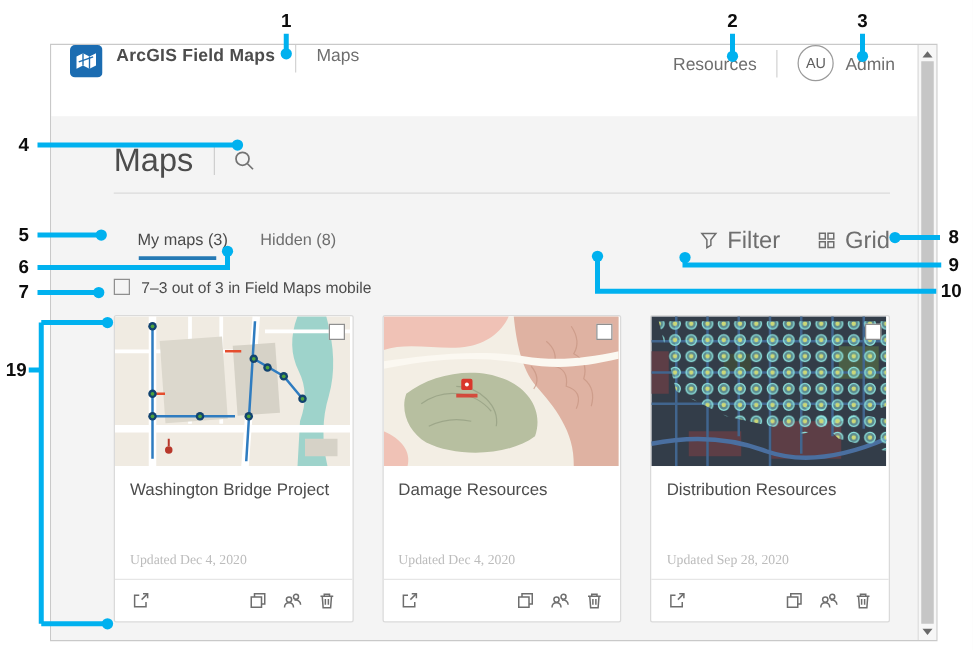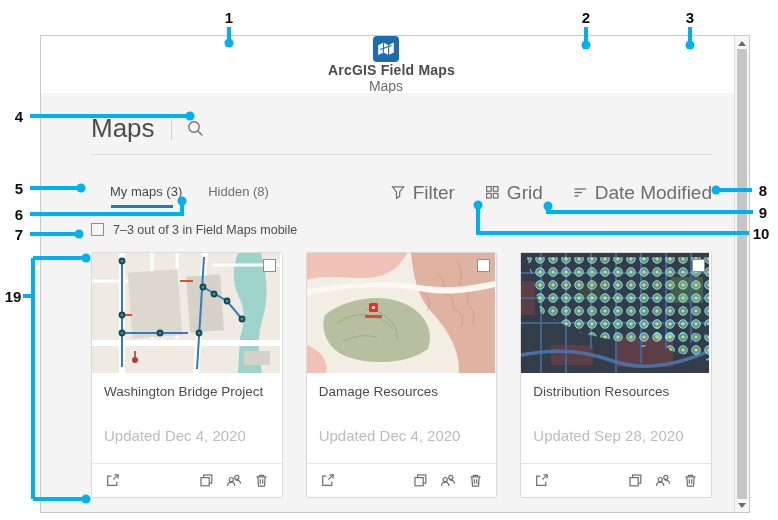--- a/index.html
+++ b/index.html
@@ -5,21 +5,21 @@
   html,body{margin:0;padding:0;background:#fff;}
   .stage{position:relative;width:778px;height:520px;background:#fff;overflow:hidden;
          font-family:"Liberation Sans",sans-serif;-webkit-font-smoothing:antialiased;}
 
   
   .window{position:absolute;left:40px;top:35px;width:710px;height:478px;
           background:#fff;border:1px solid #c9c9c9;box-sizing:border-box;}
   .app{position:absolute;left:0;top:0;right:15px;bottom:0;overflow:hidden;}
 
   
-  .navbar{height:57px;background:#fff;display:flex;align-items:center;padding:0 18px 0 15px;box-sizing:border-box;flex-direction:column;}
+  .navbar{height:57px;background:#fff;display:flex;align-items:flex-start;padding:0 18px 0 15px;box-sizing:border-box;}
   .logo{width:26px;height:26px;flex:0 0 auto;}
   .brand{font-size:14px;font-weight:bold;color:#4c4c4c;margin-left:11px;letter-spacing:.2px;}
   .vdiv{width:1px;height:22px;background:#d4d4d4;margin:0 16px;}
   .nav-item{font-size:14px;color:#6e6e6e;cursor:pointer;}
   .nav-right{margin-left:auto;display:flex;align-items:center;}
   .avatar{width:29px;height:29px;border:1px solid #9b9b9b;border-radius:50%;display:flex;
           align-items:center;justify-content:center;font-size:11.5px;color:#5f5f5f;box-sizing:border-box;background:#fff;}
   .admin{font-size:14px;color:#6e6e6e;margin-left:9px;}
 
   
@@ -45,21 +45,21 @@
   
   .cards{margin-top:15px;display:flex;gap:23px;}
   .card{width:219px;height:246px;background:#fff;border:1px solid #dadada;border-radius:2px;
         box-sizing:border-box;display:flex;flex-direction:column;}
   .thumb{height:120px;position:relative;overflow:hidden;flex:0 0 auto;}
   .thumb svg{display:block;}
   .thumb-cbx{position:absolute;top:6px;right:6px;width:13px;height:13px;background:#fff;
              border:1px solid #8f8f8f;box-sizing:border-box;}
   .card-body{flex:1;position:relative;padding:11px 12px;}
   .card-title{font-size:13.5px;color:#4c4c4c;}
-  .card-updated{position:absolute;left:12px;bottom:19px;font-size:15px;color:#bcbcbc;}
+  .card-updated{position:absolute;left:12px;bottom:9px;font-size:11px;color:#bcbcbc;font-family:Liberation Serif, serif;}
   .card-footer{height:33px;border-top:1px solid #e6e6e6;display:flex;align-items:center;padding:0 13px;flex:0 0 auto;}
   .card-footer .spacer{flex:1;}
   .ficon{display:flex;align-items:center;margin-left:12px;cursor:pointer;}
   .ficon:first-child{margin-left:0;}
 
   
   .scrollbar{position:absolute;top:0;right:0;bottom:0;width:15px;background:#f7f7f7;
              border-left:1px solid #dcdcdc;box-sizing:border-box;}
   .sb-thumb{position:absolute;left:2px;right:2px;top:13px;bottom:13px;background:#c6c6c6;}
   .sb-arrow{position:absolute;left:0;right:0;height:12px;display:flex;align-items:center;justify-content:center;}
@@ -84,20 +84,26 @@
       <div class="navbar">
         <svg class="logo" viewBox="0 0 26 26">
           <rect x="0" y="0" width="26" height="26" rx="4" fill="#1b6cb1"></rect>
           <path d="M5.2 9.2 L10.4 6.6 L15.6 9.2 L20.8 6.6 V16.4 L15.6 19 L10.4 16.4 L5.2 19 Z" fill="#ffffff"></path>
           <path d="M10.4 6.6 V16.4 M15.6 9.2 V19" stroke="#1b6cb1" stroke-width="1.1" fill="none"></path>
           <path d="M7 13.5 L18.5 9.5" stroke="#1b6cb1" stroke-width="1.1" fill="none"></path>
         </svg>
         <span class="brand">ArcGIS Field Maps</span>
         <span class="vdiv"></span>
         <span class="nav-item">Maps</span>
+        <div class="nav-right">
+          <span class="nav-item">Resources</span>
+          <span class="vdiv"></span>
+          <span class="avatar">AU</span>
+          <span class="admin">Admin</span>
+        </div>
       </div>
 
       <div class="content">
 
         <div class="title-row">
           <span class="page-title">Maps</span>
           <span class="title-div"></span>
           <svg width="17" height="17" viewBox="0 0 17 17" style="cursor:pointer">
             <circle cx="7" cy="7" r="5.2" fill="none" stroke="#737373" stroke-width="1.4"></circle>
             <path d="M11 11 L15.4 15.4" stroke="#737373" stroke-width="1.4"></path>
@@ -124,30 +130,20 @@
             <div class="control">
               <svg width="15" height="15" viewBox="0 0 15 15">
                 <g fill="none" stroke="#6e6e6e" stroke-width="1.2">
                   <rect x="1.6" y="1.6" width="4.6" height="4.6"></rect>
                     <rect x="8.4" y="1.6" width="4.6" height="4.6"></rect>
                   <rect x="1.6" y="8.4" width="4.6" height="4.6"></rect>
                     <rect x="8.4" y="8.4" width="4.6" height="4.6"></rect>
                 </g>
               </svg>
               <span>Grid</span>
-            </div>
-            <div class="control">
-              <svg width="15" height="15" viewBox="0 0 15 15">
-                <g stroke="#6e6e6e" stroke-width="1.3">
-                  <path d="M1.5 4 H13"></path>
-                    <path d="M1.5 7.5 H9"></path>
-                    <path d="M1.5 11 H5.5"></path>
-                </g>
-              </svg>
-              <span>Date Modified</span>
             </div>
           </div>
         </div>
 
         <div class="select-row">
           <span class="cbx"></span>
           <span class="select-label">7–3 out of 3 in Field Maps mobile</span>
         </div>
 
         <div class="cards">

